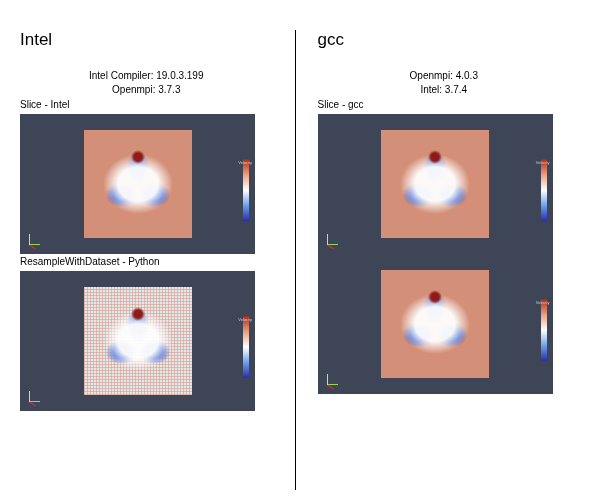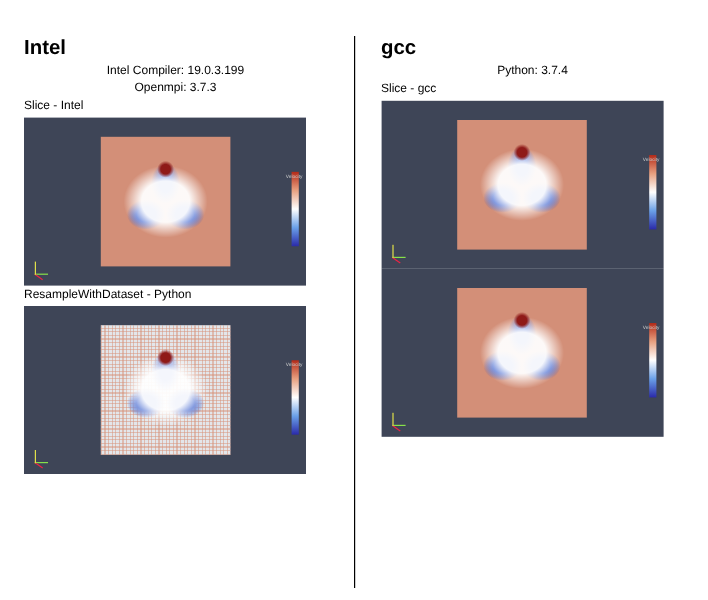--- a/index.html
+++ b/index.html
@@ -22,22 +22,22 @@
     .divider {
       position: absolute;
       left: 50%;
       top: 30px;
       bottom: 10px;
       width: 1px;
       background: #000;
     }
     .col-title {
       font-size: 17px;
-      font-weight: bold;
-      margin-bottom: 3px;
+      font-weight: normal;
+      margin-bottom: 19px;
     }
     .info-line {
       font-size: 10px;
       line-height: 1.4;
       text-align: center;
     }
     .fig-label {
       font-size: 10px;
       margin-top: 2px;
       margin-bottom: 4px;
@@ -146,21 +146,22 @@
     <div class="axis-triad">
         <span class="axis-red"></span>
       </div>
     <div class="colorbar"></div>
     <div class="colorbar-label">Velocity</div>
   </div>
 </div>
 
 <div class="column right">
   <div class="col-title">gcc</div>
-  <div class="info-line">Python: 3.7.4</div>
+  <div class="info-line">Openmpi: 4.0.3</div>
+  <div class="info-line">Intel: 3.7.4</div>
 
   <div class="fig-label">Slice - gcc</div>
   <div class="panel">
     <div class="plot-box bg-solid">
       <div class="propeller"></div>
     </div>
     <div class="axis-triad">
         <span class="axis-red"></span>
       </div>
     <div class="colorbar"></div>

